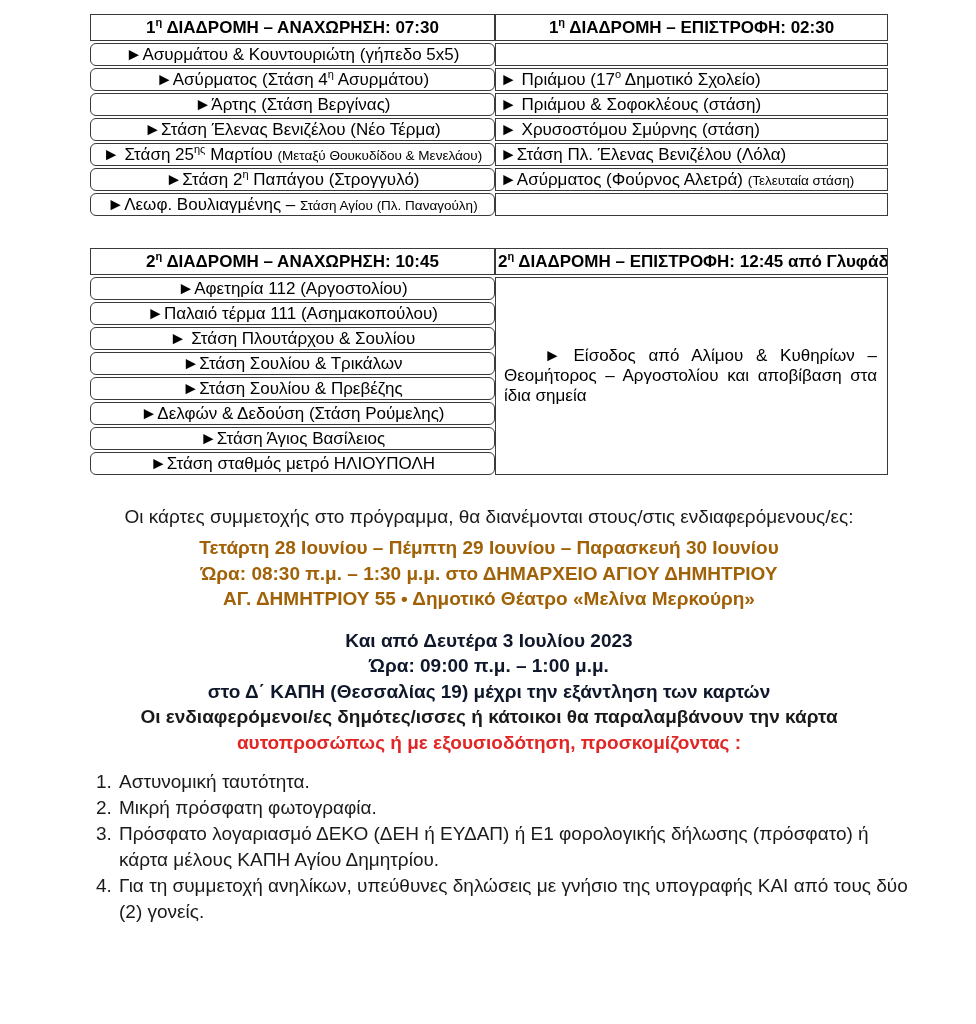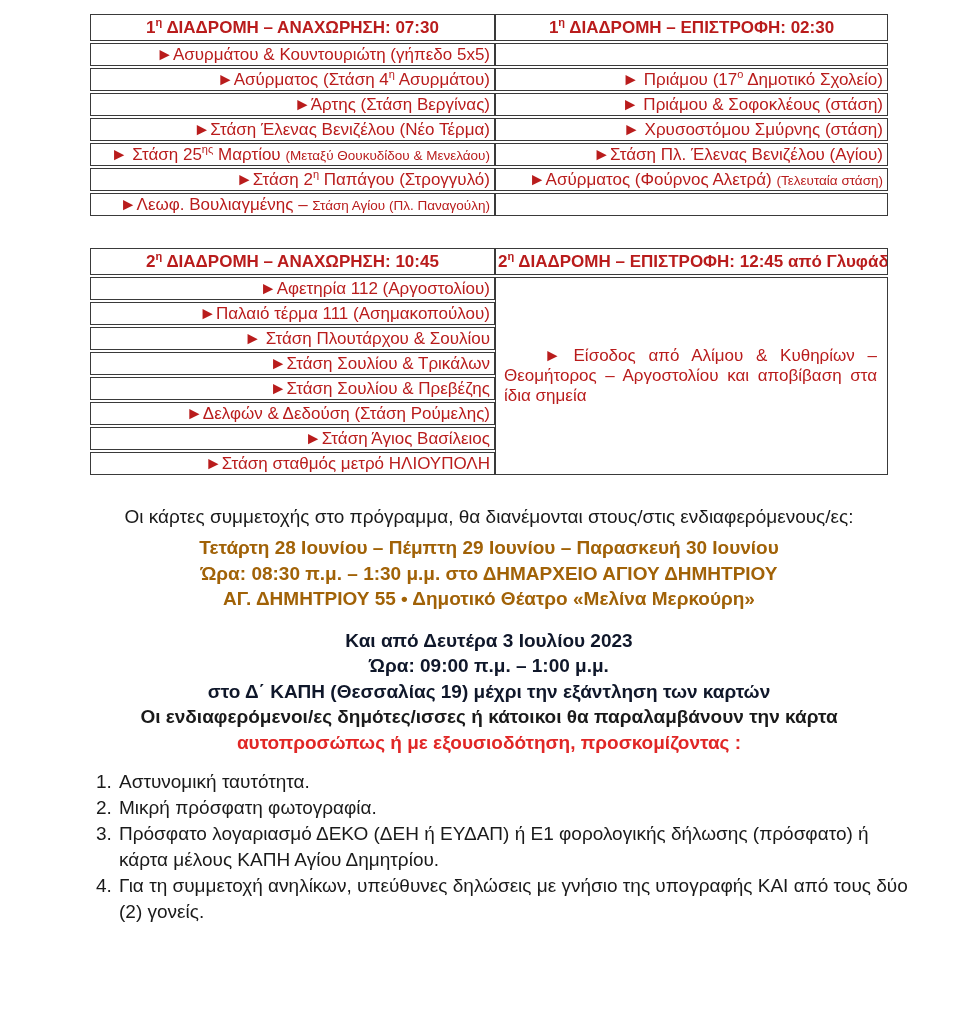--- a/index.html
+++ b/index.html
@@ -12,27 +12,27 @@
     margin:0 0 14px 0;text-align:center;color:#e12726;font-weight:bold;
     font-size:30px;line-height:40px;letter-spacing:0px;
   }
   .title sup{font-size:17px;}
   table.routes{
     width:798px;border-collapse:separate;border-spacing:0 2px;
     table-layout:fixed;margin:0 0 28px 0;
   }
   table.routes td{
     border:1px solid #3a3a3a;height:21px;overflow:hidden;white-space:nowrap;
-    color:#b91c1c;font-size:17px;padding:0 4px;vertical-align:middle;background:#fff;
+    color:#000000;font-size:17px;padding:0 4px;vertical-align:middle;background:#fff;
   }
   table.routes td.hdr{
     text-align:center;font-weight:bold;height:25px;font-size:17px;padding:0 2px;
   }
-  table.routes td.stopL{text-align:right;}
-  table.routes td.stopR{text-align:right;}
+  table.routes td.stopL{text-align:center;border-radius:6px;}
+  table.routes td.stopR{text-align:left;}
   table.routes td .sm{font-size:13.5px;}
   table.routes sup{font-size:11px;line-height:0;}
   td.merged{
     white-space:normal !important;text-align:justify;vertical-align:middle;
     padding:0 10px 0 8px !important;font-size:17px;line-height:20px;text-indent:40px;
   }
   .para{width:798px;text-align:center;margin:0;}
   .intro{font-size:19px;line-height:24px;margin:24px 0 6px 0;color:#1a1a1a;}
   .redblock{color:#a16207;font-weight:bold;font-size:19px;line-height:25.5px;margin-bottom:16px;}
   .greenblock{color:#0f172a;font-weight:bold;font-size:19px;line-height:25.5px;}
@@ -71,21 +71,21 @@
     <tr>
       <td class="stopL"><span>►Άρτης (Στάση Βεργίνας)</span><sup></sup><span></span><span class="sm"></span></td>
       <td class="stopR"><span>► Πριάμου &amp; Σοφοκλέους (στάση)</span><sup></sup><span></span><span class="sm"></span></td>
     </tr>
     <tr>
       <td class="stopL"><span>►Στάση Έλενας Βενιζέλου (Νέο Τέρμα)</span><sup></sup><span></span><span class="sm"></span></td>
       <td class="stopR"><span>► Χρυσοστόμου Σμύρνης (στάση)</span><sup></sup><span></span><span class="sm"></span></td>
     </tr>
     <tr>
       <td class="stopL"><span>► Στάση 25</span><sup>ης</sup><span> Μαρτίου </span><span class="sm">(Μεταξύ Θουκυδίδου &amp; Μενελάου)</span></td>
-      <td class="stopR"><span>►Στάση Πλ. Έλενας Βενιζέλου (Αγίου)</span><sup></sup><span></span><span class="sm"></span></td>
+      <td class="stopR"><span>►Στάση Πλ. Έλενας Βενιζέλου (Λόλα)</span><sup></sup><span></span><span class="sm"></span></td>
     </tr>
     <tr>
       <td class="stopL"><span>►Στάση 2</span><sup>η</sup><span> Παπάγου (Στρογγυλό)</span><span class="sm"></span></td>
       <td class="stopR"><span>►Ασύρματος (Φούρνος Αλετρά) </span><sup></sup><span></span><span class="sm">(Τελευταία στάση)</span></td>
     </tr>
     <tr>
       <td class="stopL"><span>►Λεωφ. Βουλιαγμένης – </span><sup></sup><span></span><span class="sm">Στάση Αγίου (Πλ. Παναγούλη)</span></td>
       <td class="stopR"><span></span><sup></sup><span></span><span class="sm"></span></td>
     </tr>
   </tbody>

